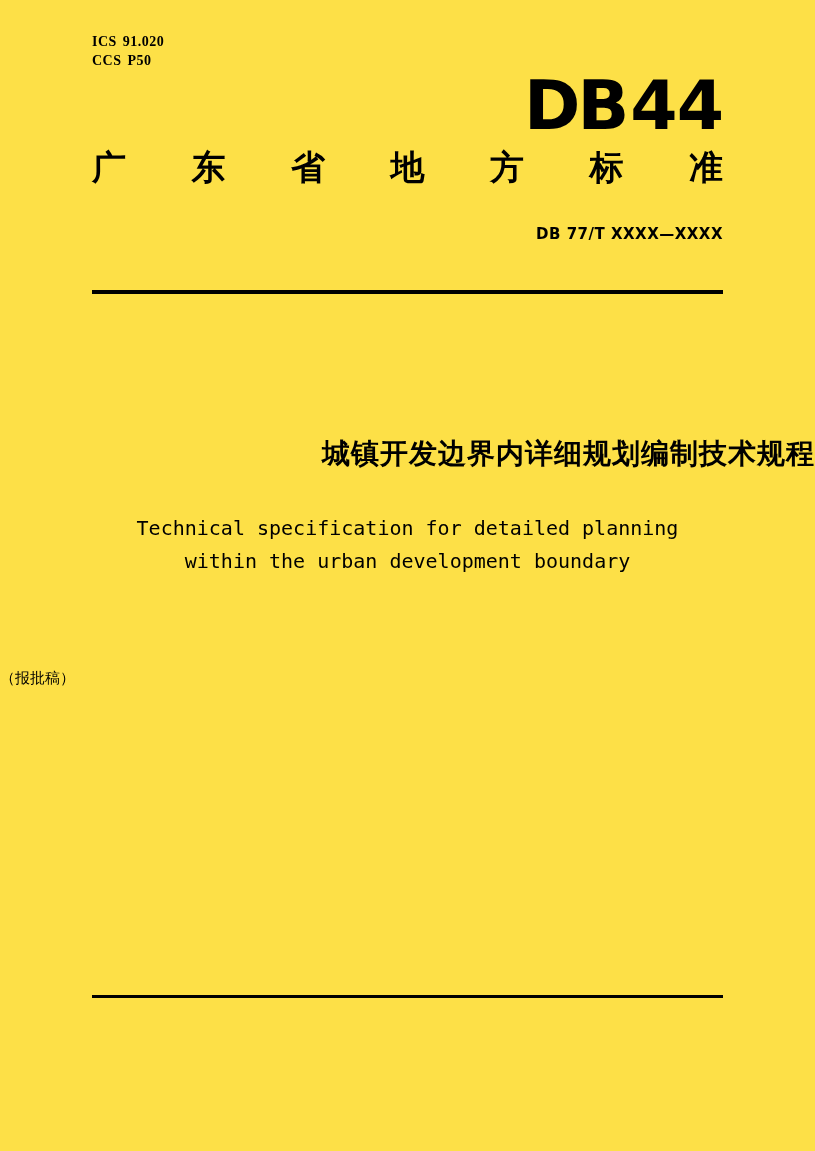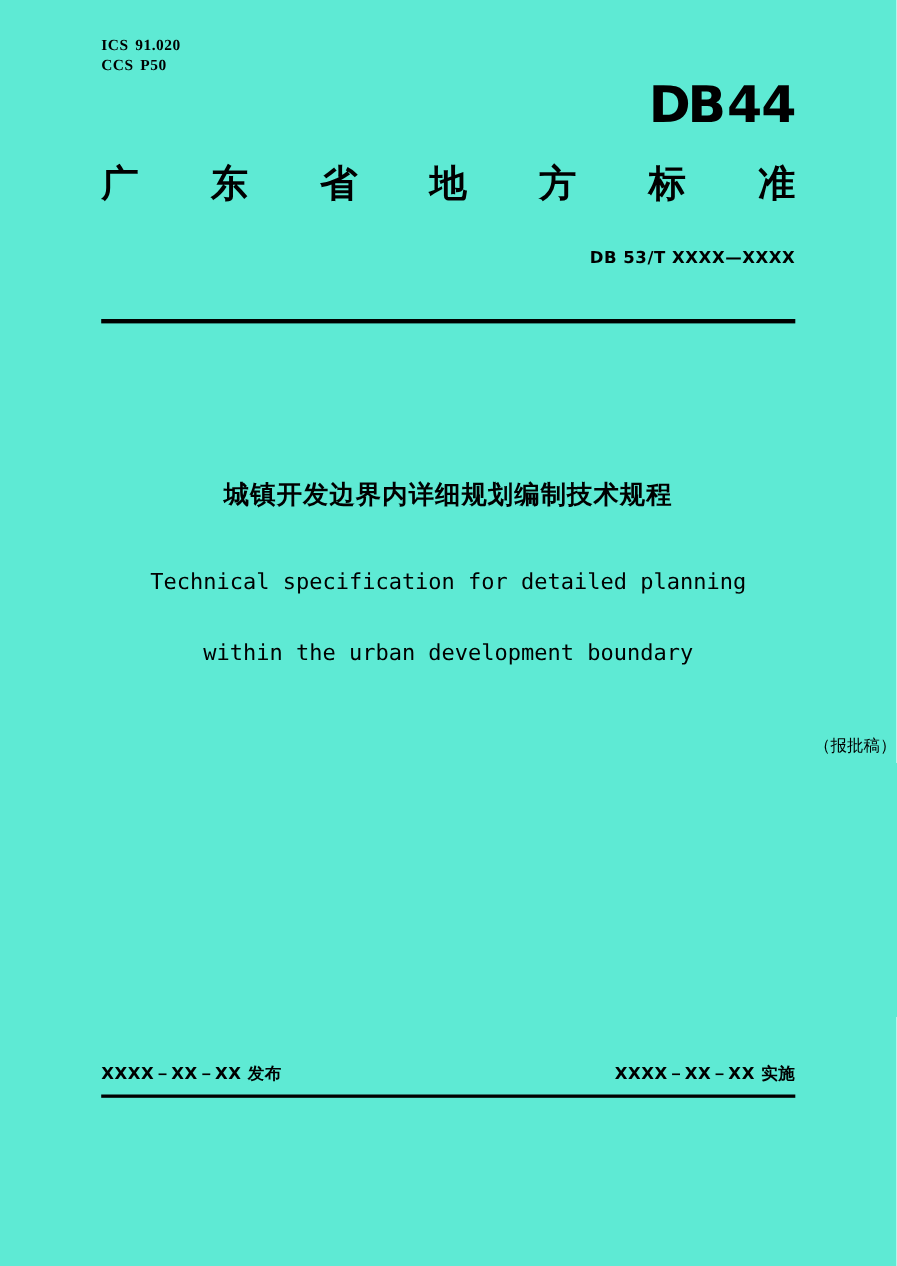--- a/index.html
+++ b/index.html
@@ -9,21 +9,21 @@
   }
   body {
     font-family: "Liberation Serif", serif;
     color: #000000;
   }
   .page {
     position: relative;
     width: 815px;
     height: 1151px;
     margin: 0 auto;
-    background: #5eead4;
+    background: #fde047;
     overflow: hidden;
   }
 
   
   .ics-block {
     position: absolute;
     left: 92px;
     top: 33px;
     line-height: 1.35;
   }
@@ -39,21 +39,21 @@
     padding-left: 6px;
   }
 
   
   .db-logo {
     position: absolute;
     right: 92px;
     top: 72px;
     font-family: "DejaVu Sans", sans-serif;
     font-weight: bold;
-    font-size: 46px;
+    font-size: 68px;
     letter-spacing: -1px;
     line-height: 1;
     white-space: nowrap;
   }
   .db-logo .db {
     font-family: "DejaVu Sans", sans-serif;
     letter-spacing: -3px;
   }
   .db-logo .num44 {
     font-family: "DejaVu Sans", sans-serif;
@@ -99,52 +99,51 @@
     height: 4px;
     background: #000000;
   }
 
   
   .doc-title {
     position: absolute;
     left: 0;
     right: 0;
     top: 437px;
-    text-align: center;
-    font-family: "DejaVu Sans", "Liberation Sans", sans-serif;
-    font-weight: bold;
-    font-size: 23px;
+    text-align: right;
+    font-family: "DejaVu Sans", "Liberation Sans", sans-serif;
+    font-weight: bold;
+    font-size: 28px;
     letter-spacing: 1px;
     line-height: 1.2;
   }
 
   
   .doc-subtitle {
     position: absolute;
     left: 0;
     right: 0;
     top: 512px;
     text-align: center;
     font-family: "DejaVu Sans Mono", monospace;
     font-size: 20px;
     line-height: 1.65;
     letter-spacing: 0px;
   }
   .doc-subtitle .l2 {
     display: block;
-    margin-top: 32px;
   }
 
   
   .draft-mark {
     position: absolute;
     left: 0;
     right: 0;
     top: 669px;
-    text-align: right;
+    text-align: left;
     font-family: "DejaVu Sans", "Liberation Sans", sans-serif;
     font-size: 15px;
   }
 
   
   .dates-row {
     position: absolute;
     left: 92px;
     right: 92px;
     top: 967px;
@@ -204,34 +203,30 @@
   <div class="gb-title">
     <span>广</span>
     <span>东</span>
     <span>省</span>
     <span>地</span>
     <span>方</span>
     <span>标</span>
     <span>准</span>
   </div>
 
-  <div class="std-no">DB 53/T XXXX—XXXX</div>
+  <div class="std-no">DB 77/T XXXX—XXXX</div>
 
   <div class="rule-top"></div>
 
   <div class="doc-title">城镇开发边界内详细规划编制技术规程</div>
 
   <div class="doc-subtitle">
     <span class="l1">Technical specification for detailed planning</span>
     <span class="l2">within the urban development boundary</span>
   </div>
 
   <div class="draft-mark">（报批稿）</div>
 
-  <div class="dates-row">
-    <span>XXXX－XX－XX 发布</span>
-    <span>XXXX－XX－XX 实施</span>
-  </div>
 
   <div class="rule-bottom"></div>
 
 
 </div>
 
 </body></html>

